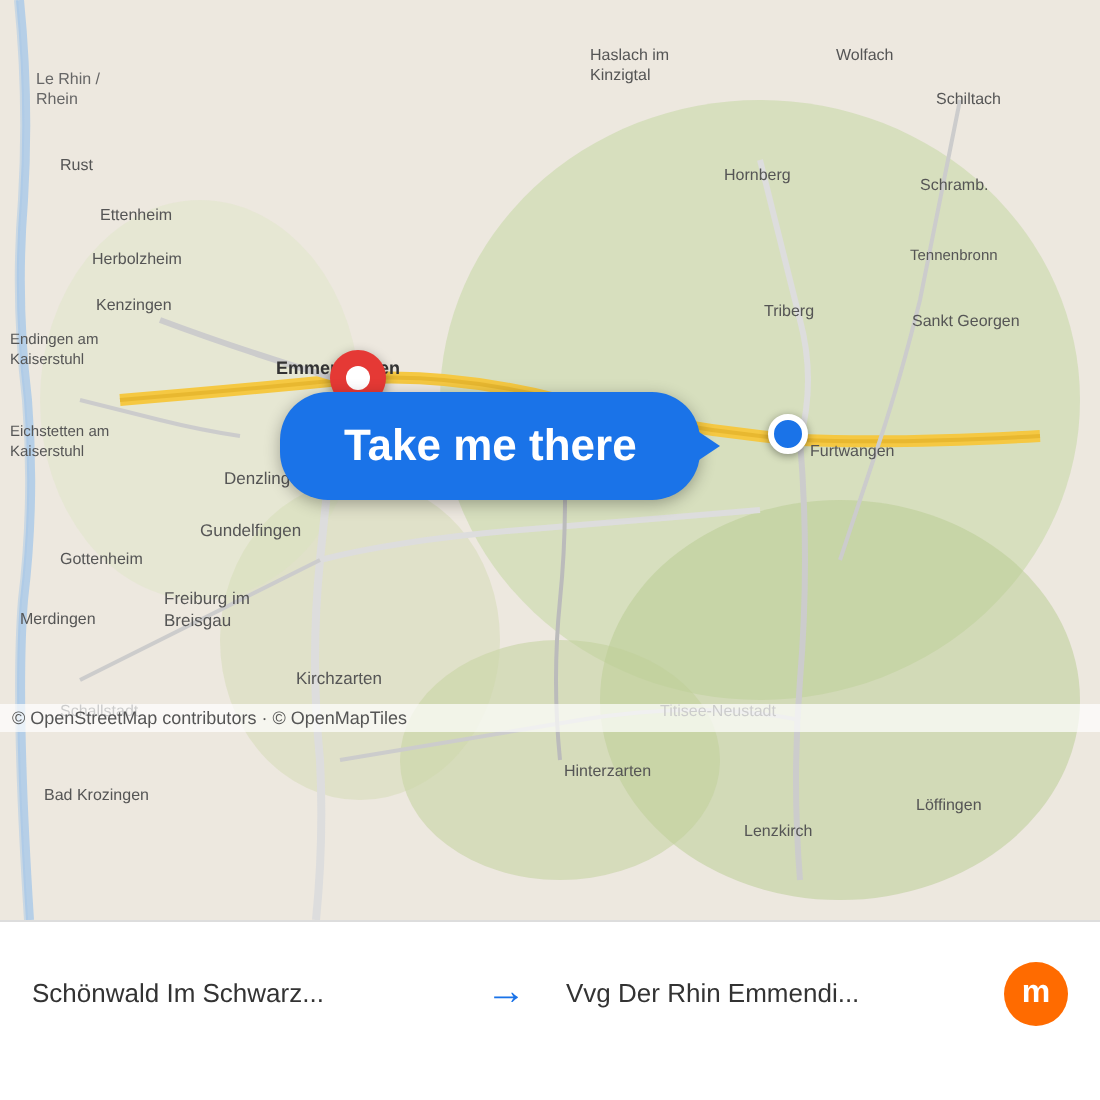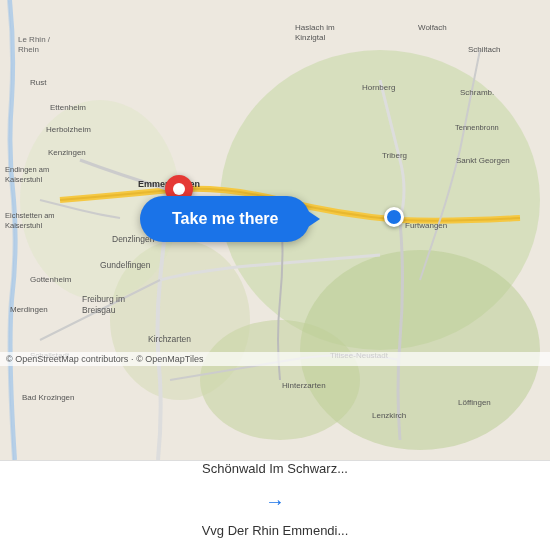--- a/index.html
+++ b/index.html
@@ -26,21 +26,21 @@
     }
 
     #tooltip {
       position: absolute;
       top: 196px;
       left: 140px;
       background: #1a73e8;
       color: white;
       border-radius: 24px;
       padding: 14px 32px;
-      font-size: 16px;
+      font-size: 22px;
       font-weight: bold;
       white-space: nowrap;
       cursor: pointer;
       display: flex;
       align-items: center;
       gap: 0;
       z-index: 10;
       box-shadow: 0 2px 8px rgba(0,0,0,0.3);
     }
 
@@ -85,21 +85,20 @@
 
     #bottom-bar {
       width: 550px;
       height: 72px;
       background: white;
       border-top: 1px solid #ddd;
       display: flex;
       align-items: center;
       padding: 0 16px;
       gap: 12px;
-      flex-direction: column;
     }
 
     .route-item {
       display: flex;
       align-items: center;
       flex: 1;
       min-width: 0;
     }
 
     .route-text {

